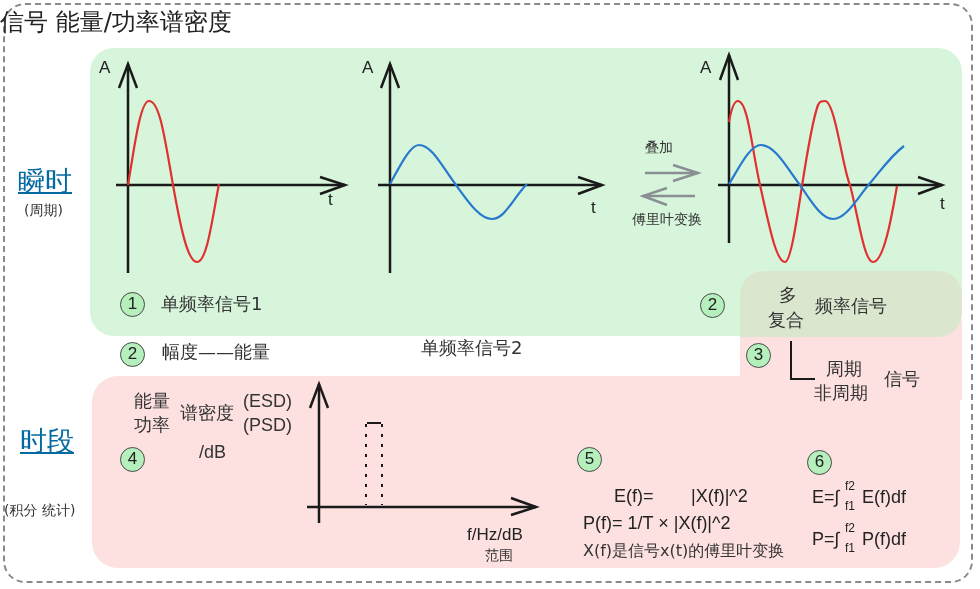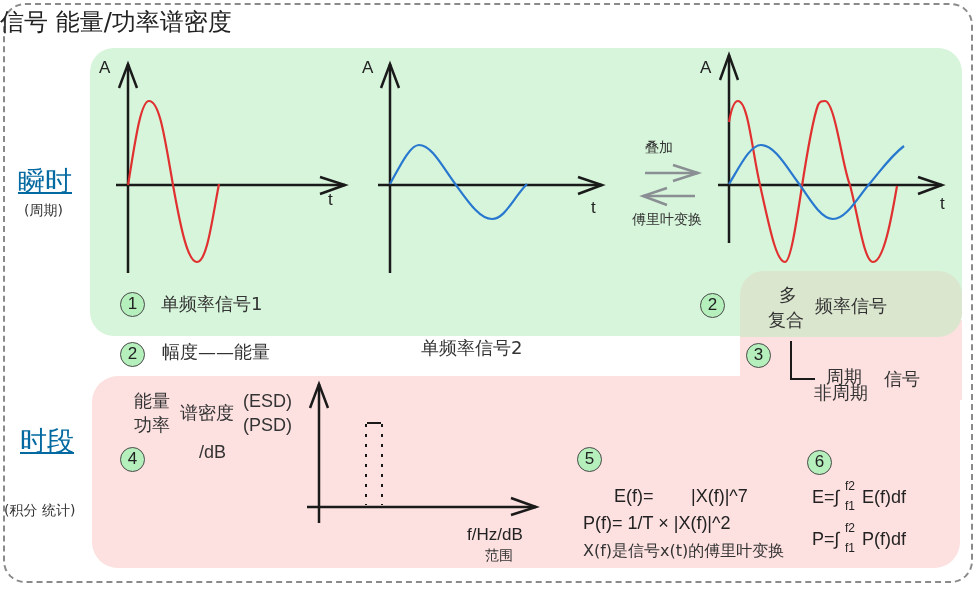--- a/index.html
+++ b/index.html
@@ -97,21 +97,21 @@
 <div class="abs lbl" style="left:768px;top:308px;">复合</div>
 <div class="abs lbl" style="left:815px;top:294px;">频率信号</div>
 
 <div class="abs badge" style="left:120px;top:342px;">2</div>
 <div class="abs lbl" style="left:162px;top:340px;">幅度——能量</div>
 
 <div class="abs badge" style="left:746px;top:343px;">3</div>
 <svg width="980" height="589" style="left:0;top:0;">
   <polyline points="791,341 791,379 815,379" fill="none" stroke="#1a1a1a" stroke-width="2"></polyline>
 </svg>
-<div class="abs lbl" style="left:826px;top:357px;margin-top:8px;">周期</div>
+<div class="abs lbl" style="left:826px;top:357px;">周期</div>
 <div class="abs lbl" style="left:814px;top:381px;">非周期</div>
 <div class="abs lbl" style="left:884px;top:367px;">信号</div>
 
 <div class="abs lbl" style="left:134px;top:389px;">能量</div>
 <div class="abs lbl" style="left:134px;top:413px;">功率</div>
 <div class="abs lbl" style="left:180px;top:401px;">谱密度</div>
 <div class="abs lbl" style="left:243px;top:391px;font-family:'Liberation Sans',sans-serif;">(ESD)</div>
 <div class="abs lbl" style="left:243px;top:415px;font-family:'Liberation Sans',sans-serif;text-align:center;">(PSD)</div>
 <div class="abs badge" style="left:120px;top:447px;">4</div>
 <div class="abs lbl" style="left:199px;top:442px;font-family:'Liberation Sans',sans-serif;">/dB</div>
@@ -125,21 +125,21 @@
     <line x1="366" y1="424" x2="366" y2="505" stroke="#1a1a1a" stroke-width="2" stroke-dasharray="3,7"></line>
     <line x1="382" y1="424" x2="382" y2="505" stroke="#1a1a1a" stroke-width="2" stroke-dasharray="3,7"></line>
     <line x1="367" y1="423" x2="381" y2="423" stroke="#1a1a1a" stroke-width="2"></line>
   </svg>
   <div class="abs axis-lbl" style="left:467px;top:525px;">f/Hz/dB</div>
   <div class="abs lbl-s" style="left:485px;top:547px;">范围</div>
 </div>
 
 <div class="abs badge" style="left:577px;top:447px;">5</div>
 <div class="abs formula" style="left:583px;top:486px;margin-left:31px;">E(f)=</div>
-<div class="abs formula" style="left:691px;top:486px;">|X(f)|^7</div>
+<div class="abs formula" style="left:691px;top:486px;">|X(f)|^2</div>
 <div class="abs formula" style="left:583px;top:513px;">P(f)= 1/T × |X(f)|^2</div>
 <div class="abs lbl-s" style="left:583px;top:541px;font-size:16px;">X(f)是信号x(t)的傅里叶变换</div>
 
 <div class="abs badge" style="left:807px;top:450px;">6</div>
 <div>
   <div class="abs formula" style="left:812px;top:487px;">E=∫</div>
   <div class="abs formula" style="left:845px;top:479px;font-size:12px;">f2</div>
   <div class="abs formula" style="left:845px;top:499px;font-size:12px;">f1</div>
   <div class="abs formula" style="left:862px;top:487px;"> E(f)df</div>
 </div>

